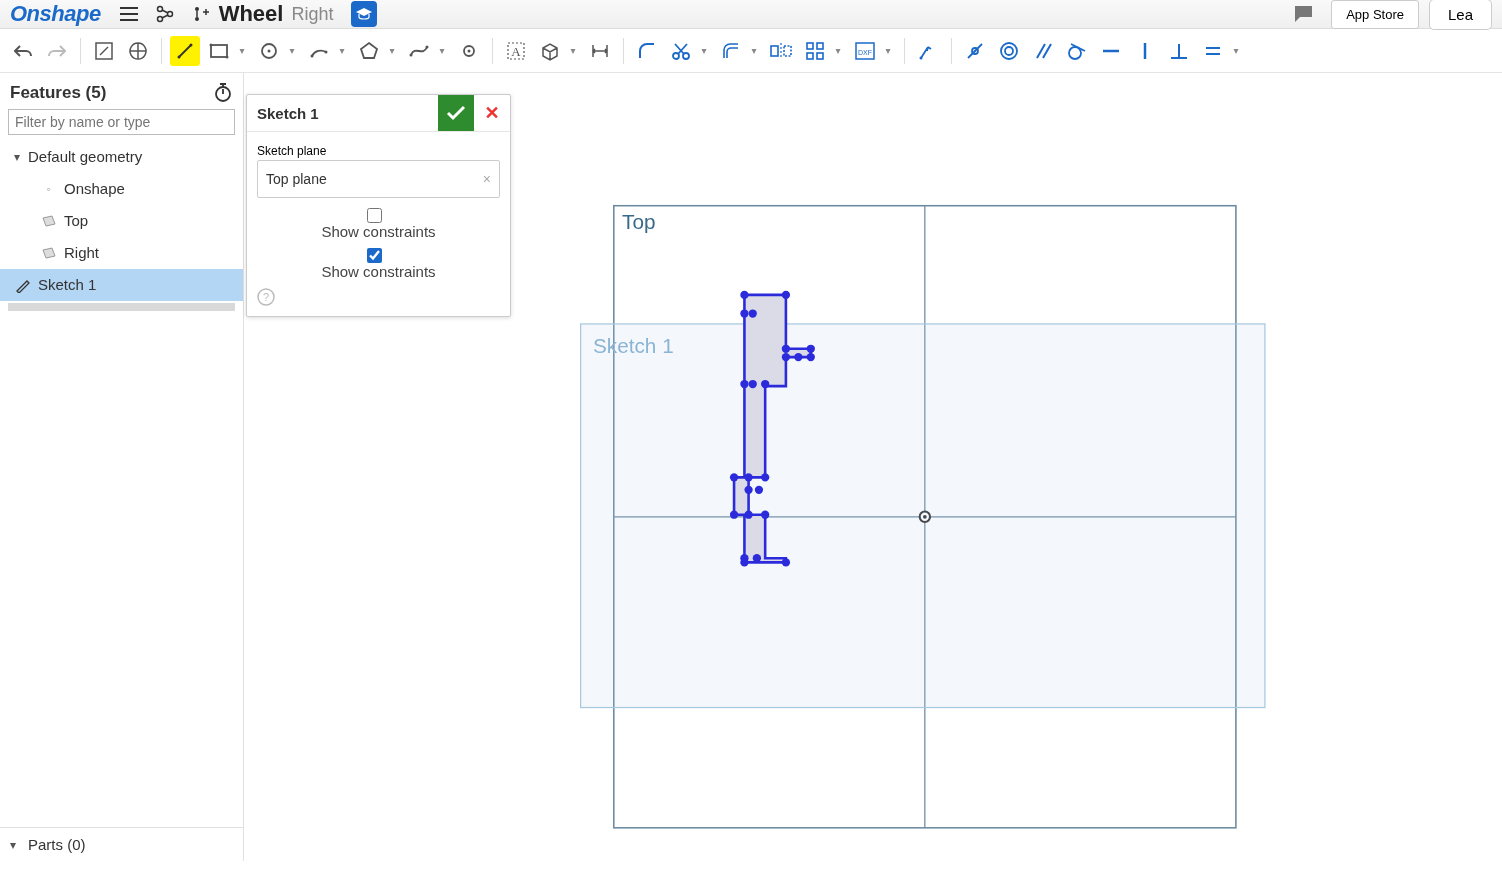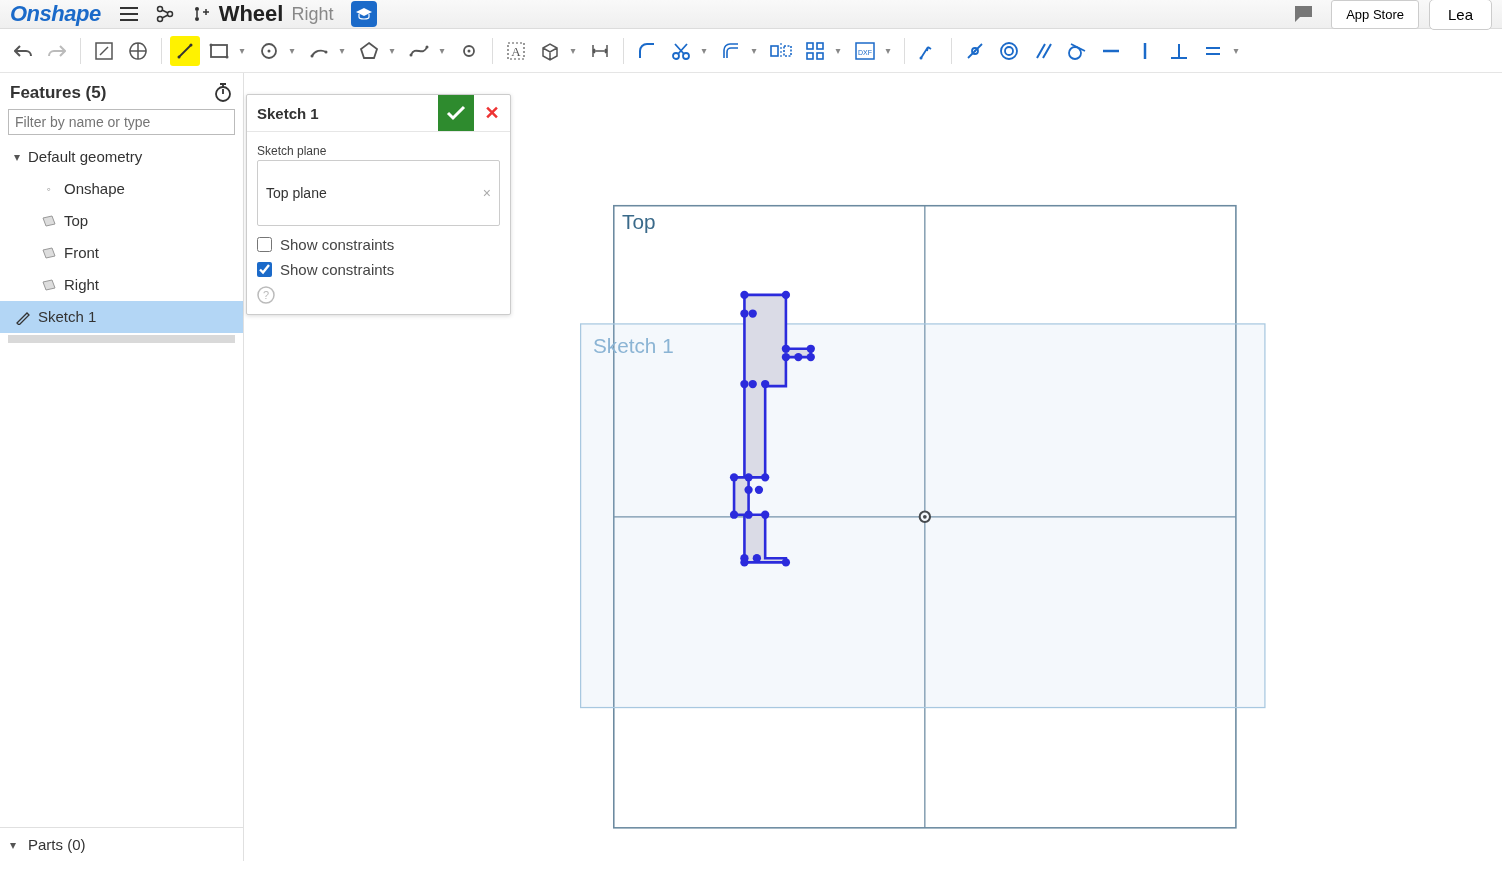--- a/index.html
+++ b/index.html
@@ -42,24 +42,24 @@
 .parts-section { border-top:1px solid #e0e0e0; padding:8px 10px; display:flex; align-items:center; font-size:15px; }
 .parts-section .caret { width:14px; color:#555; font-size:12px; margin-right:4px;}
 
 
 .sketch-dialog { position:absolute; left:246px; top:94px; width:265px; background:#fff; border:1px solid #ccc; border-radius:2px; box-shadow:0 1px 4px rgba(0,0,0,0.15); }
 .sd-header { display:flex; align-items:center; border-bottom:1px solid #e6e6e6; }
 .sd-title { flex:1; padding:8px 10px; font-weight:600; font-size:15px; }
 .sd-accept { width:36px; height:36px; background:#2e8b2e; color:#fff; display:flex; align-items:center; justify-content:center; cursor:pointer; font-size:18px; }
 .sd-cancel { width:36px; height:36px; color:#e33; display:flex; align-items:center; justify-content:center; cursor:pointer; font-size:18px; font-weight:bold; }
 .sd-body { padding:8px 10px 10px 10px; }
-.sd-label { font-size:12px; color:#404040; margin:4px 0 2px 0; }
-.sd-field { border:1px solid #ccc; border-radius:2px; padding:24px 8px; display:flex; align-items:center; justify-content:space-between; margin-bottom:10px; }
+.sd-label { font-size:12px; color:#000000; margin:4px 0 2px 0; }
+.sd-field { border:1px solid #ccc; border-radius:2px; padding:10px 8px; display:flex; align-items:center; justify-content:space-between; margin-bottom:10px; }
 .sd-field .clear { color:#aaa; cursor:pointer; font-size:14px; }
-.sd-check { display:flex; align-items:center; margin:8px 0; font-size:15px; color:#444; }
+.sd-check { display:flex; align-items:center; margin:8px 0; font-size:15px; color:#444;flex-direction:column; }
 .sd-check input { margin-right:8px; width:15px; height:15px; accent-color:#1b6ac9;}
 .sd-help { text-align:right; color:#aaa; font-size:16px; padding-right:2px; cursor:pointer;}
 
 
 .canvas { flex:1; position:relative; background:#fff; }
 .svg-canvas { position:absolute; left:0; top:0; width:100%; height:100%; }
 
 svg { display:block; }
 </style>
 </head>
@@ -318,28 +318,20 @@
         <span class="ticon">◦</span>
         <span>Onshape</span>
       </div>
       <div class="tree-row child">
         <span class="ticon">
             <svg width="14" height="12">
               <path d="M1 3 L10 1 L13 9 L4 11 Z" fill="#ddd" stroke="#999"></path>
             </svg>
           </span>
         <span>Top</span>
-      </div>
-      <div class="tree-row child">
-        <span class="ticon">
-            <svg width="14" height="12">
-              <path d="M1 3 L10 1 L13 9 L4 11 Z" fill="#ddd" stroke="#999"></path>
-            </svg>
-          </span>
-        <span>Front</span>
       </div>
       <div class="tree-row child">
         <span class="ticon">
             <svg width="14" height="12">
               <path d="M1 3 L10 1 L13 9 L4 11 Z" fill="#ddd" stroke="#999"></path>
             </svg>
           </span>
         <span>Right</span>
       </div>
       <div class="tree-row selected" style="padding-left:14px">

